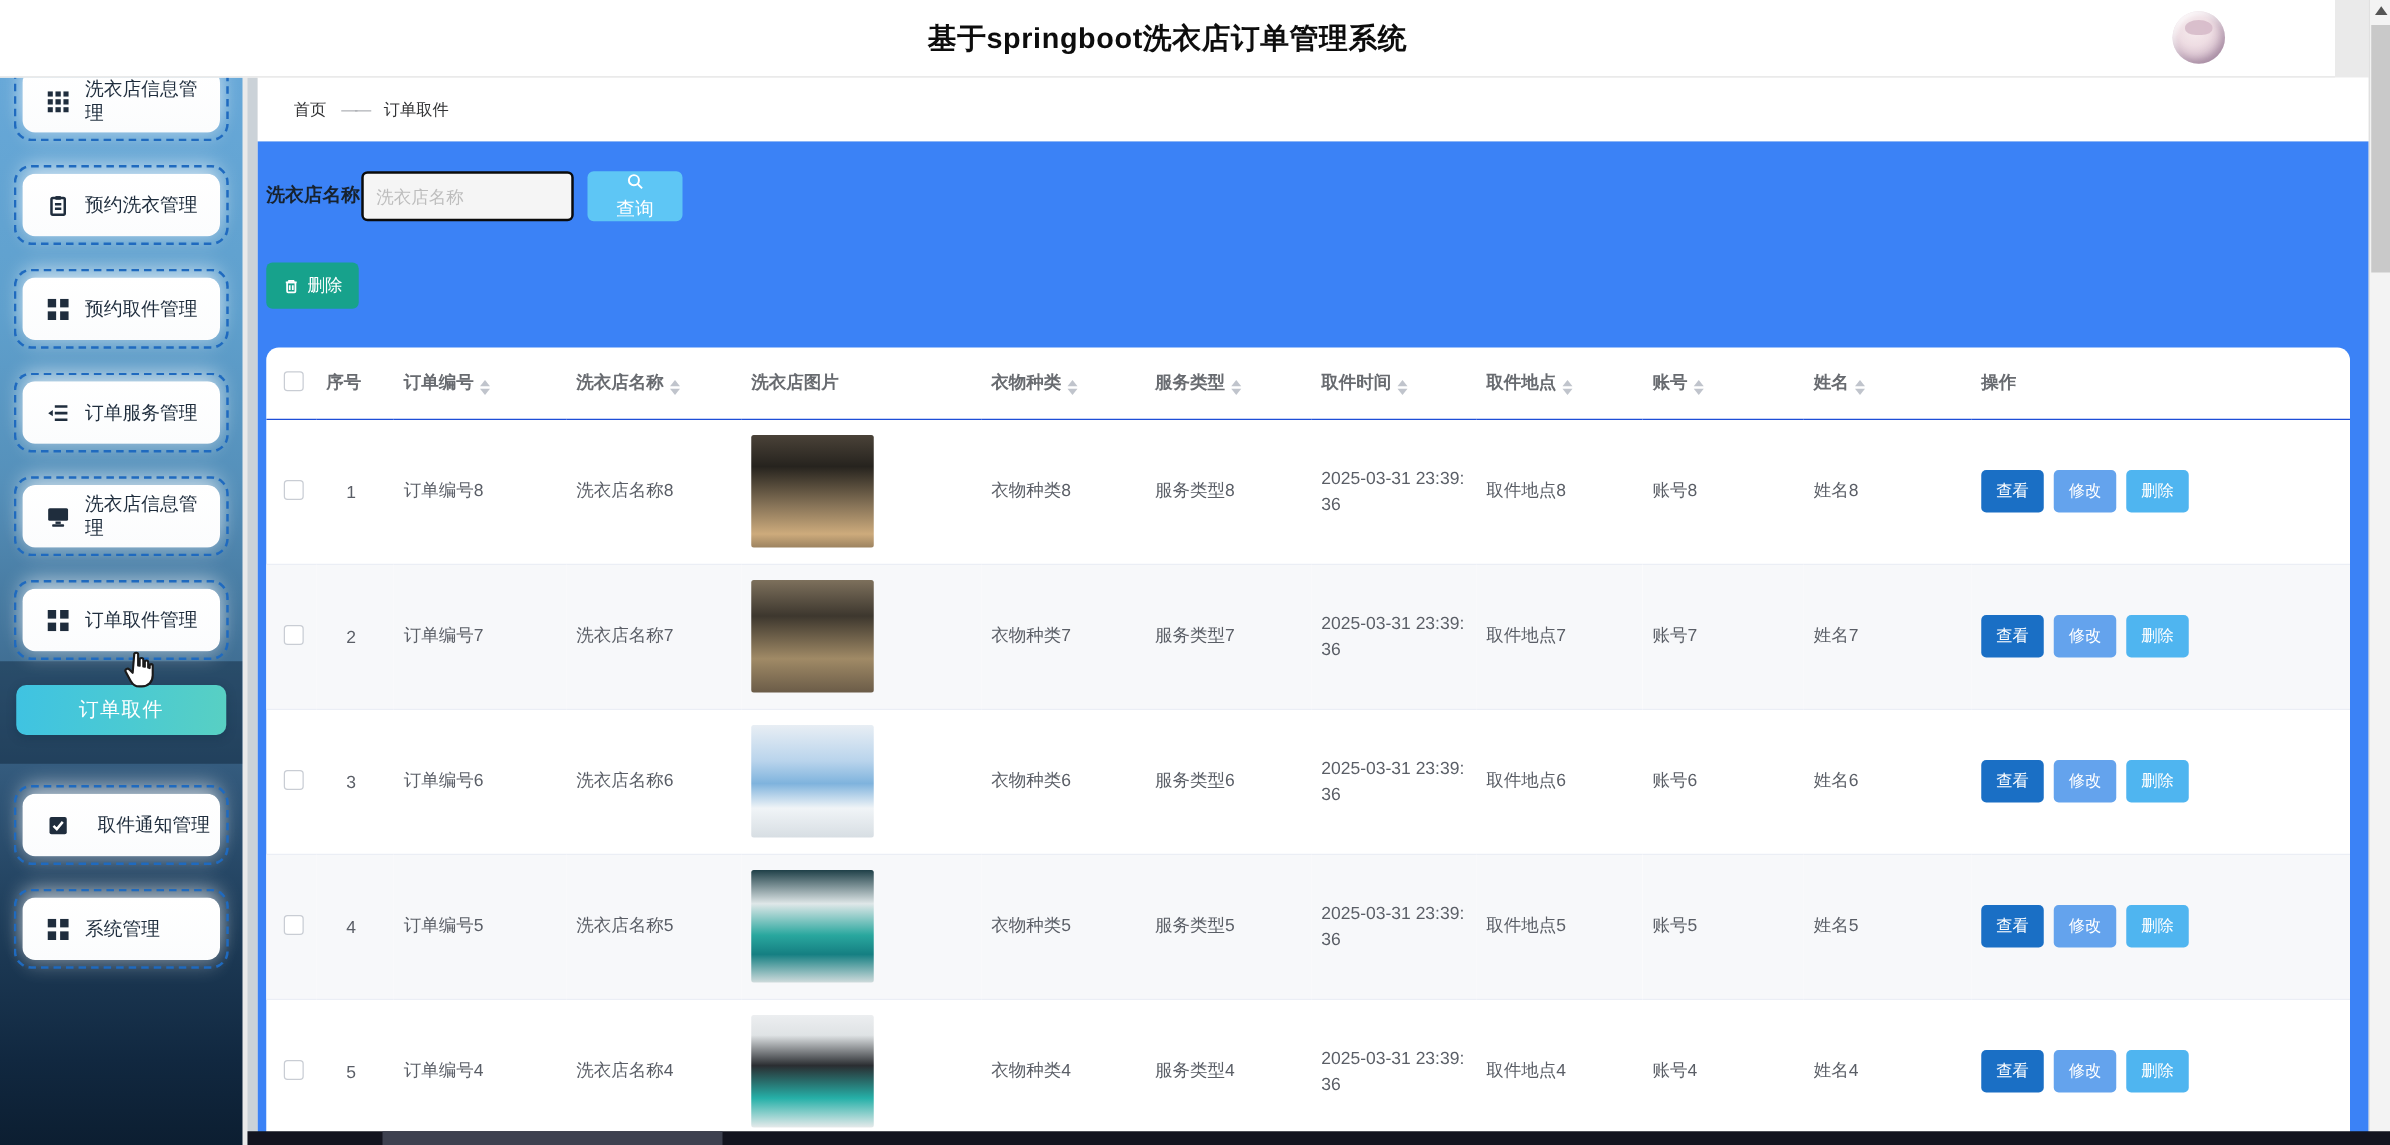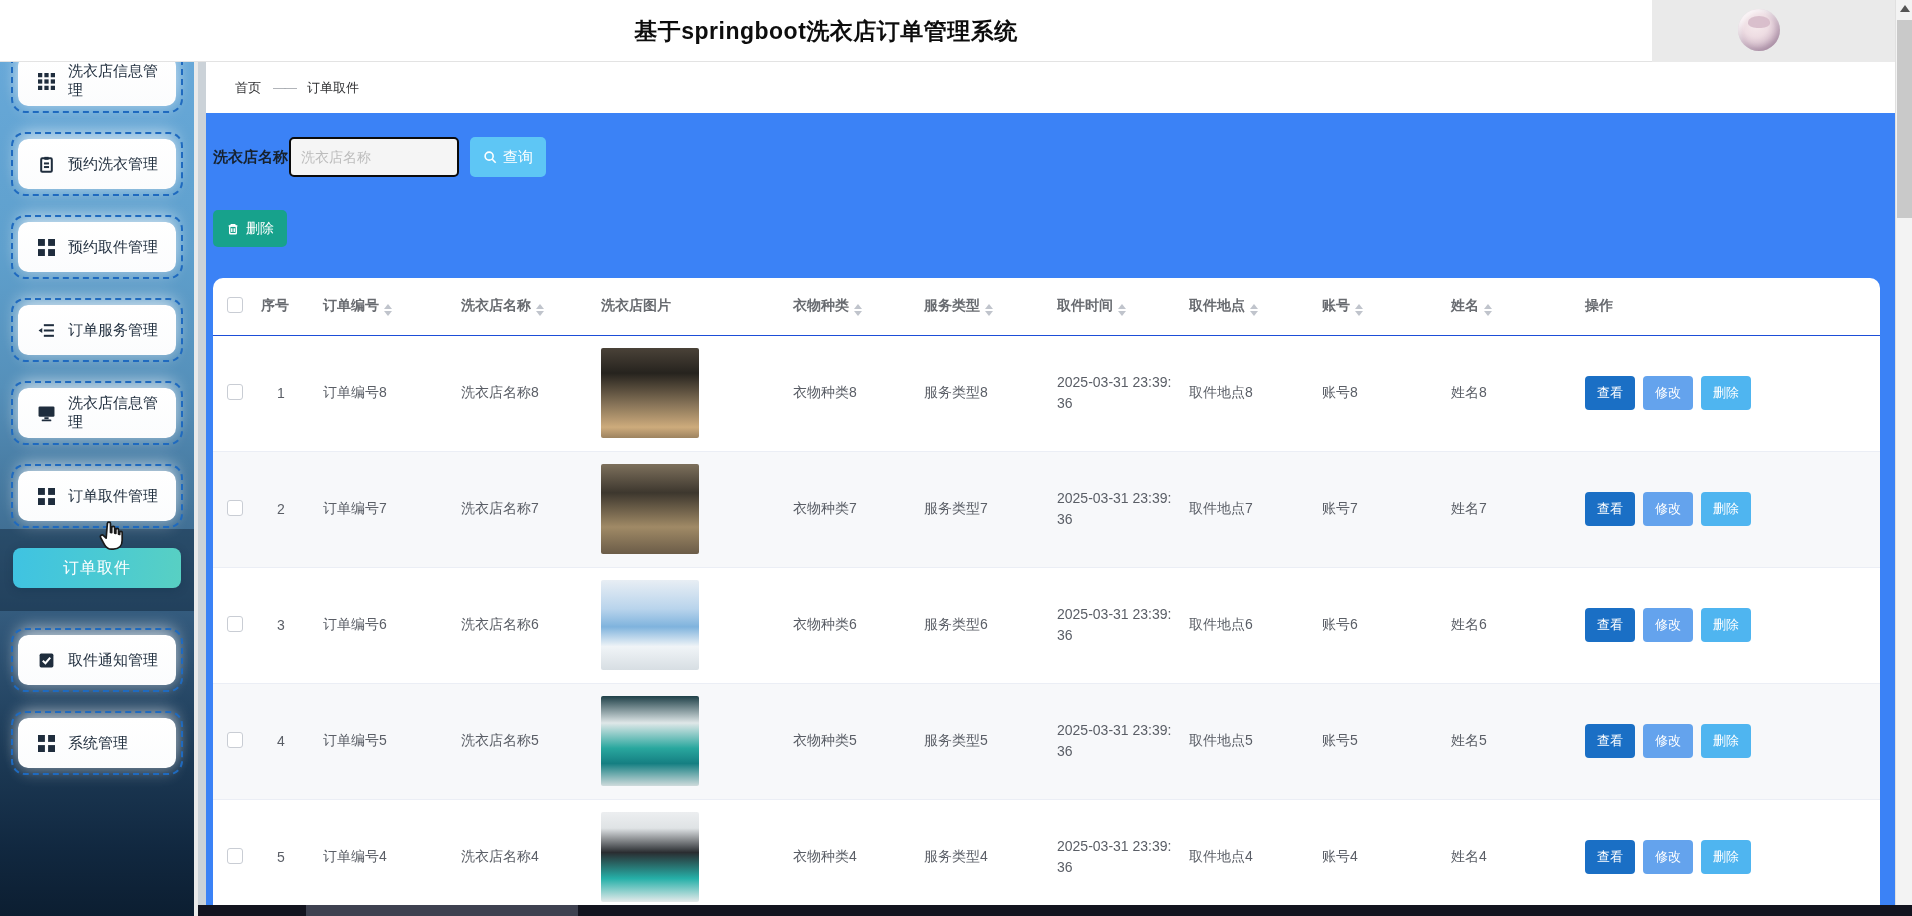--- a/index.html
+++ b/index.html
@@ -1,20 +1,20 @@
 <!DOCTYPE html>
 <html><head>
 <meta charset="utf-8">
 <style>
   * { margin:0; padding:0; box-sizing:border-box; }
   html,body { width:1912px; height:916px; }
   body { position:relative; overflow:hidden; background:#EAEAEA; font-family:"Liberation Sans","DejaVu Sans",sans-serif; }
 
   
-  .topbar { position:absolute; left:0; top:0; width:1652px; height:62px; background:#fff; border-bottom:1px solid #E3E3E3; z-index:6; }
+  .topbar { position:absolute; left:0; top:0; width:1868px; height:62px; background:#fff; border-bottom:1px solid #E3E3E3; z-index:6; }
   .topbar .title { position:absolute; left:50%; top:50%; transform:translate(-50%,-50%); font-size:23px; font-weight:bold; color:#0d0d0d; letter-spacing:.5px; white-space:nowrap; }
   .avatar { position:absolute; left:1738px; top:9px; width:42px; height:42px; border-radius:50%;
     background:radial-gradient(circle at 42% 35%, #f7ecee 0%, #eedde3 35%, #d8c2cf 62%, #b9a0b3 85%, #a68fa3 100%);
     box-shadow:inset -3px -4px 6px rgba(120,90,120,.35), inset 2px 3px 4px rgba(255,255,255,.8); }
   .avatar::after { content:""; position:absolute; left:10px; top:7px; width:22px; height:12px; border-radius:50% 50% 40% 40%; background:rgba(214,186,201,.9); }
 
   
   .sidebar { position:absolute; left:0; top:62px; width:194px; height:854px; overflow:hidden; z-index:4;
     background:linear-gradient(180deg,#67A8D8 0%,#5FA0CD 22%,#5590BA 38%,#44759B 52%,#32587A 66%,#1E3C58 80%,#112840 92%,#0C1E31 100%); }
   .side-inner { position:relative; height:100%; padding:0 18px; }
@@ -24,35 +24,35 @@
   .side-item::before { content:""; position:absolute; inset:-7px; border:2px dashed #1F6ABF; border-radius:14px; pointer-events:none; }
   .side-item.clipped { margin-top:-6px; }
   .side-item .s-icon { width:17px; height:17px; flex:0 0 17px; color:#1F2D3D; display:inline-flex; }
   .side-item .s-icon svg { width:100%; height:100%; }
   .side-item.pre-band { margin-bottom:8px; }
   .active-band { margin:0 -18px; padding:19px 13px 23px; background:rgba(7,26,43,.40); }
   .side-item.active { height:40px; margin:0; justify-content:center; padding:0; color:#fff; font-size:16px; letter-spacing:1px;
     background:linear-gradient(95deg,#3FC3E2 0%,#4BCAD2 55%,#58D0C3 100%); border-radius:8px;
     box-shadow:0 2px 8px rgba(0,40,60,.25); }
   .side-item.active::before { display:none; }
-  .side-item.after-band { margin-top:24px; }
+  .side-item.after-band { margin-top:24px;justify-content:space-between; }
   .side-scrollstrip { position:absolute; left:198px; top:62px; width:8px; height:854px; background:#CBD2D8; z-index:4; }
 
   
   .breadcrumb-bar { position:absolute; left:206px; top:62px; width:1689px; height:51px; background:#fff; display:flex; align-items:center; padding-left:29px; font-size:13px; z-index:2; }
   .breadcrumb-bar .bc-home { color:#303133; cursor:pointer; }
   .breadcrumb-bar .bc-sep { color:#A8ABB0; margin:0 12px; letter-spacing:-2px; }
   .breadcrumb-bar .bc-cur { color:#303133; }
 
   .content { position:absolute; left:206px; top:113px; width:1689px; height:803px; background:#3b82f6; z-index:1; }
 
   .search-label { position:absolute; left:7px; top:24px; height:40px; line-height:40px; font-size:15px; font-weight:bold; color:#17222e; }
   .search-input { position:absolute; left:83px; top:24px; width:170px; height:40px; border:2px solid #0b0b0b; border-radius:5px; background:#F5F5F5; padding:0 10px; font-size:14px; color:#333; outline:none; font-family:inherit; }
   .search-input::placeholder { color:#BDBDBD; }
-  .btn-query { position:absolute; left:264px; top:24px; width:76px; height:40px; border:none; border-radius:5px; background:#5EC6F5; color:#fff; font-size:15px; cursor:pointer; display:inline-flex; align-items:center; justify-content:center; gap:6px; font-family:inherit; }
+  .btn-query { position:absolute; left:264px; top:24px; width:76px; height:40px; border:none; border-radius:5px; background:#5EC6F5; color:#fff; font-size:15px; cursor:pointer; display:inline-flex; align-items:center; justify-content:center; gap:6px; font-family:inherit;flex-direction:column; }
   .btn-del { position:absolute; left:7px; top:97px; width:74px; height:37px; border:none; border-radius:5px; background:#17A28C; color:#fff; font-size:14px; cursor:pointer; display:inline-flex; align-items:center; justify-content:center; gap:6px; font-family:inherit; }
   .btn-query svg, .btn-del svg { width:14px; height:14px; }
 
   
   .card { position:absolute; left:7px; top:165px; width:1667px; height:640px; background:#fff; border-radius:10px 10px 0 0; overflow:hidden; }
   table { width:100%; border-collapse:collapse; table-layout:fixed; }
   th, td { text-align:left; padding:0 8px; font-size:14px; overflow:hidden; }
   thead th { height:57px; color:#686B70; font-weight:bold; border-bottom:1px solid #1d4ed8; white-space:nowrap; }
   tbody td { height:116px; color:#5A5E66; border-bottom:1px solid #EBEEF5; }
   tbody tr:nth-child(even) { background:#F7F8FA; }

